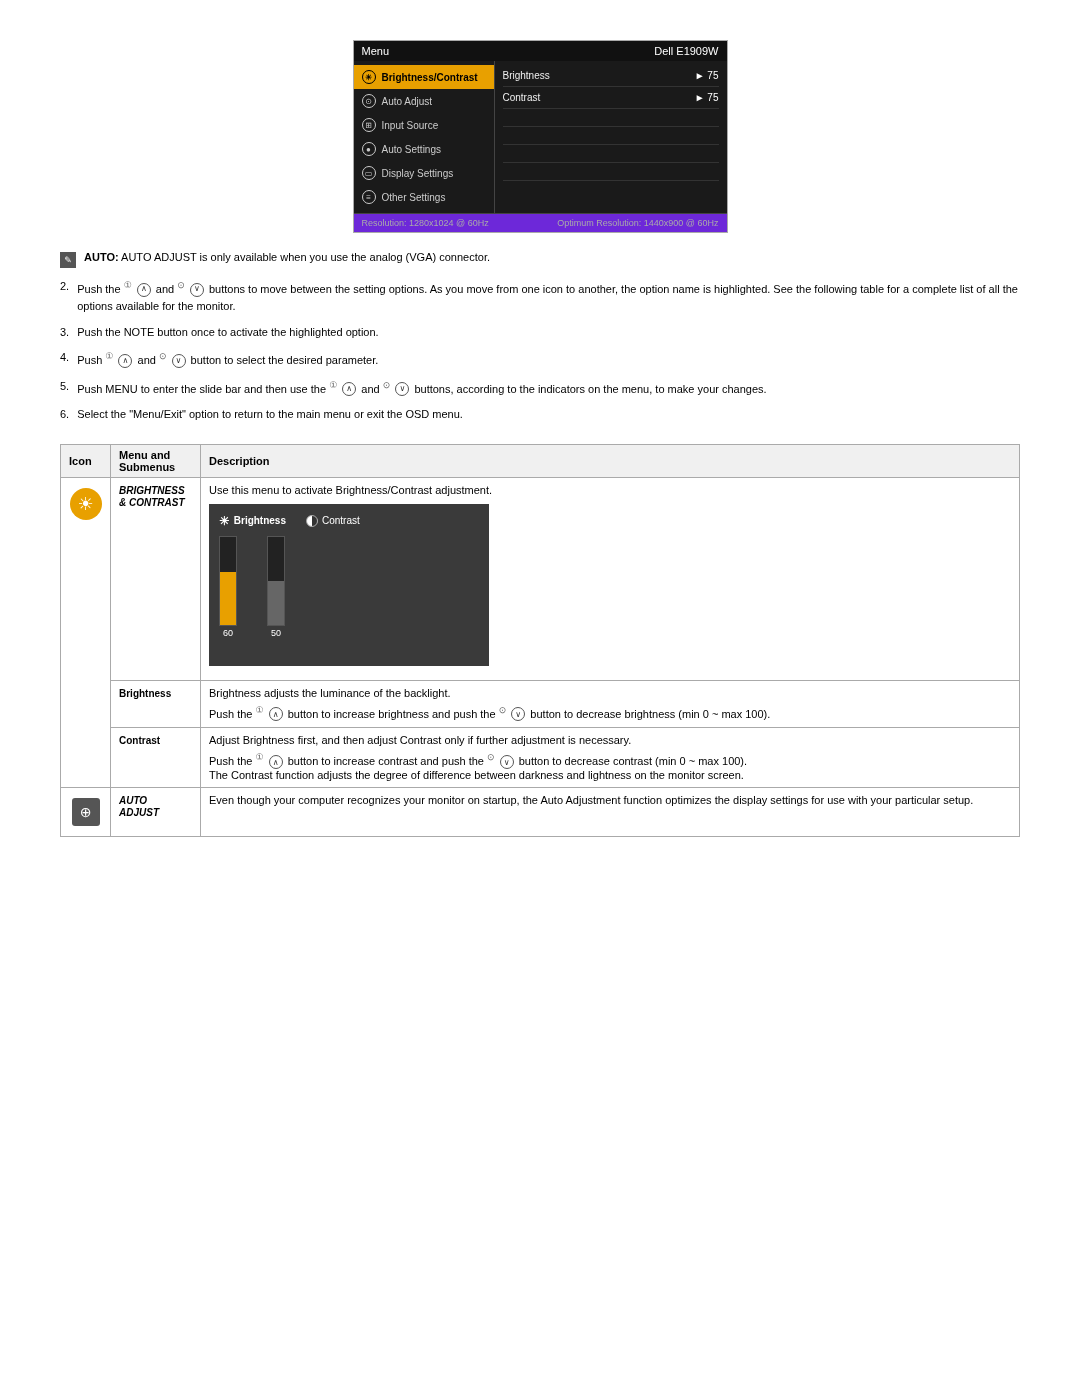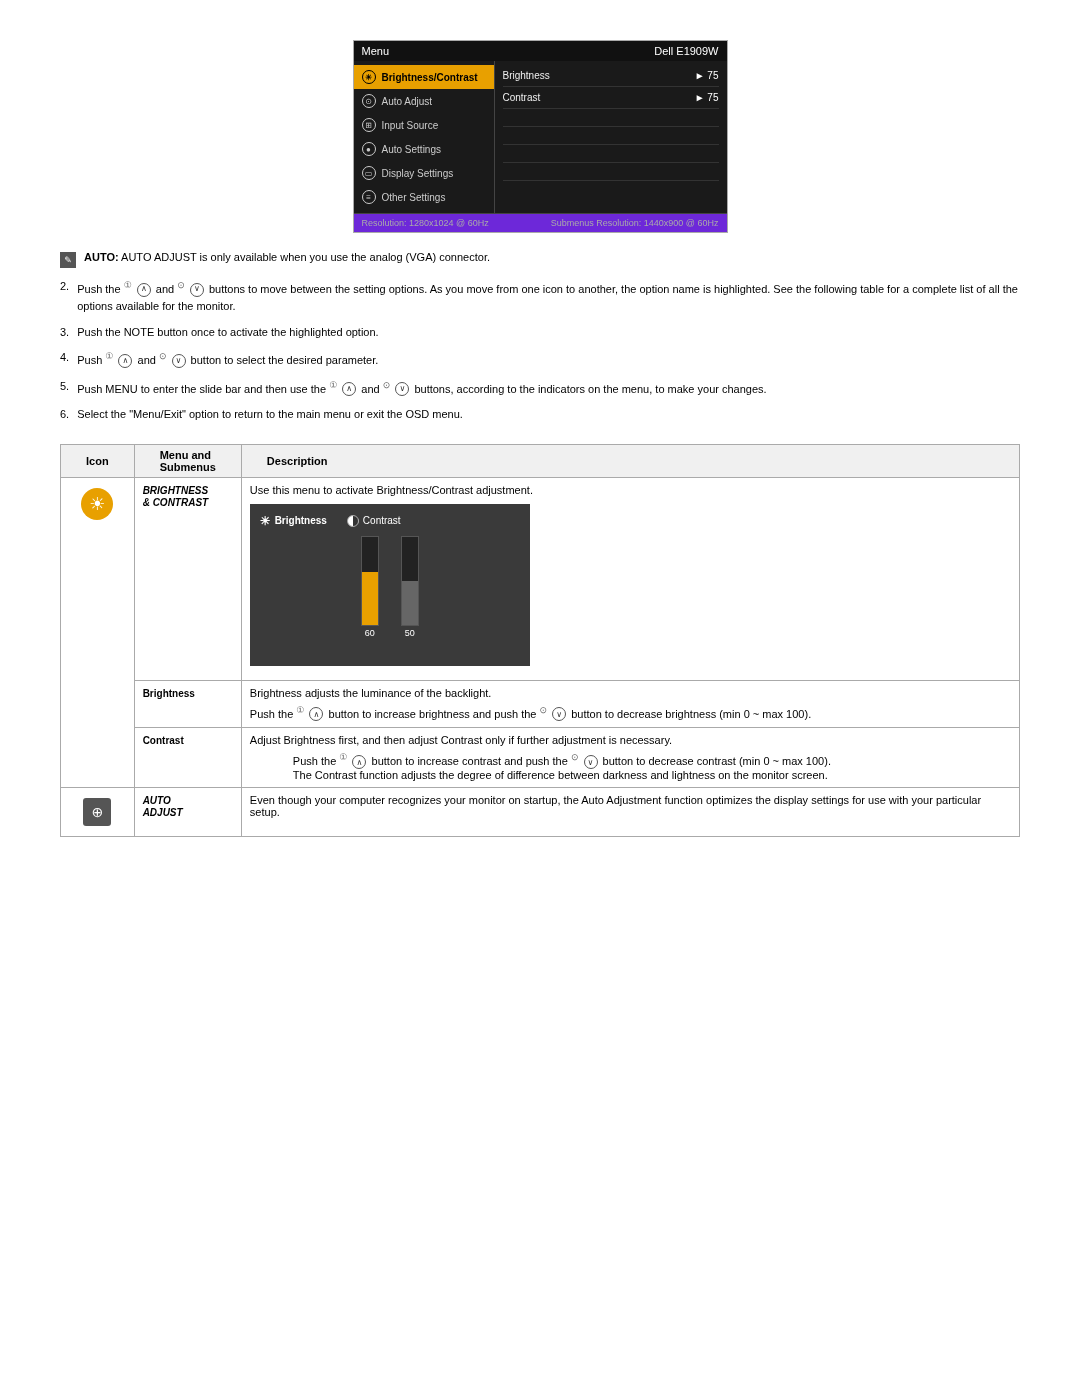--- a/index.html
+++ b/index.html
@@ -152,21 +152,21 @@
     
     .main-table {
       width: 100%;
       border-collapse: collapse;
       margin-top: 20px;
       font-size: 11px;
     }
     .main-table th {
       background: #f0f0f0;
       border: 1px solid #aaa;
-      padding: 4px 25px;
+      padding: 4px 8px;
       text-align: left;
       font-weight: bold;
       font-size: 11px;
       margin-left: 44px;
     }
     .main-table td {
       border: 1px solid #aaa;
       padding: 6px 8px;
       vertical-align: top;
     }
@@ -203,22 +203,21 @@
       color: #fff;
       display: flex;
       align-items: center;
       gap: 4px;
     }
     .slider-label.active {
       font-weight: bold;
     }
     .sliders-row {
       display: flex;
-      gap: 22px;
-      justify-content: center;
+      gap: 30px;
       height: 120px;
       align-items: flex-end;
     }
     .slider-col {
       display: flex;
       flex-direction: column;
       align-items: center;
       height: 100%;
     }
     .slider-track {
@@ -326,21 +325,21 @@
         </div>
         <div class="osd-row" style="height:18px;"></div>
         <div class="osd-row" style="height:18px;"></div>
         <div class="osd-row" style="height:18px;"></div>
         <div class="osd-row" style="height:18px;"></div>
         <div class="osd-row" style="height:18px;"></div>
       </div>
     </div>
     <div class="osd-footer">
       <span>Resolution: 1280x1024 @ 60Hz</span>
-      <span>Submenus Resolution: 1440x900 @ 60Hz</span>
+      <span>Optimum Resolution: 1440x900 @ 60Hz</span>
     </div>
   </div>
 </div>
 
 <div class="note-box">
   <div class="note-icon">✎</div>
   <span>
     <strong>AUTO:</strong> <span>AUTO ADJUST is only available when you use the analog (VGA) connector.</span>
   </span>
 </div>
@@ -436,21 +435,21 @@
         </p>
       </td>
     </tr>
 
     <tr>
       <td class="col-menu">
         <span class="submenu-name" style="font-weight:bold;">Contrast</span>
       </td>
       <td class="col-desc">
         <p>Adjust Brightness first, and then adjust Contrast only if further adjustment is necessary.</p>
-        <p style="margin-top:6px;margin-left:43px;">
+        <p style="margin-top:6px;">
           Push the <span class="small-symbol">①</span> <span class="btn-icon arrow-up"></span> button to increase contrast and push the <span class="small-symbol">⊙</span> <span class="btn-icon arrow-down"></span> button to decrease contrast (min 0 ~ max 100).<br>
           The Contrast function adjusts the degree of difference between darkness and lightness on the monitor screen.
         </p>
       </td>
     </tr>
 
     <tr>
       <td class="col-icon">
         <div class="auto-adj-icon">
           <span>⊕</span>

